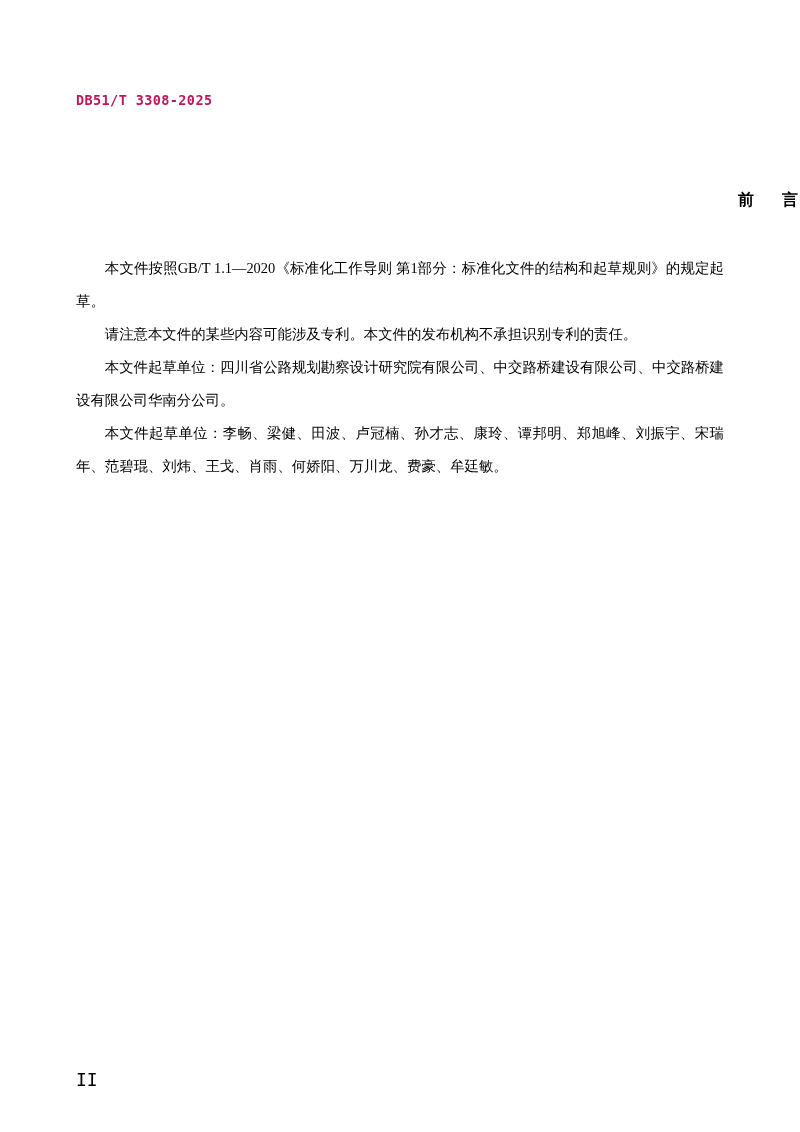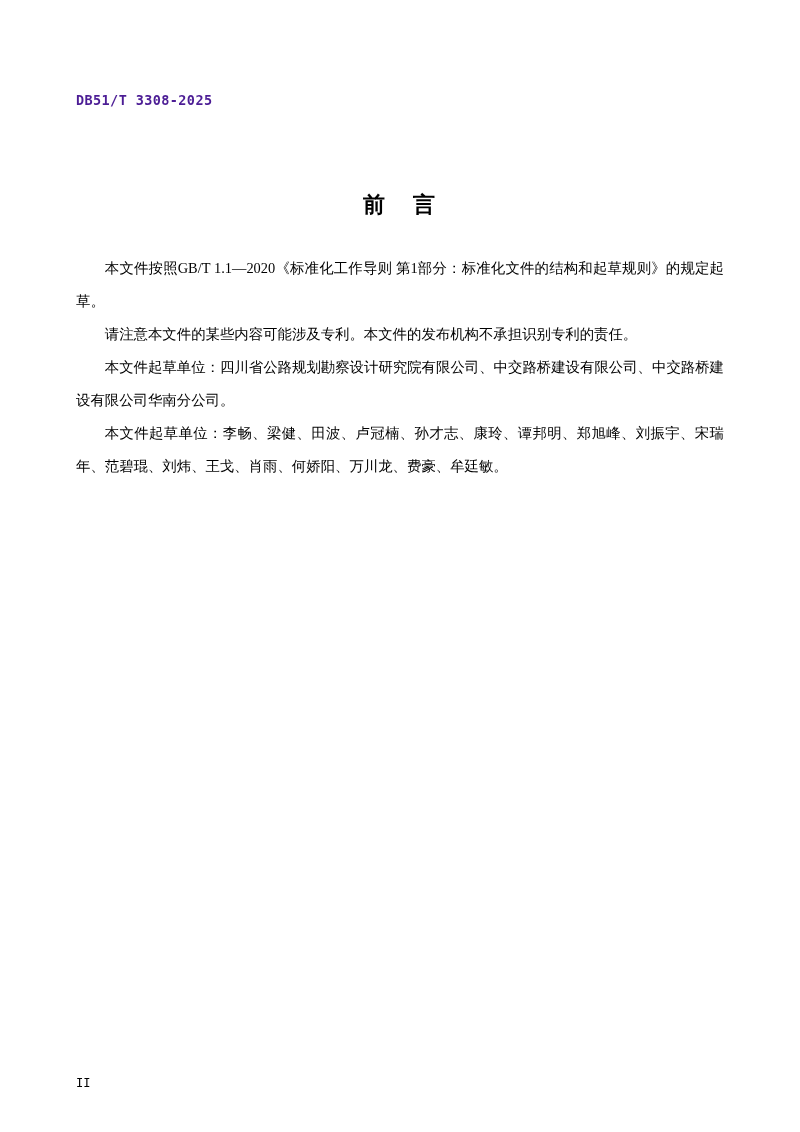--- a/index.html
+++ b/index.html
@@ -24,31 +24,31 @@
     box-sizing: border-box;
   }
   .header-code {
     position: absolute;
     top: 92px;
     left: 76px;
     font-family: "DejaVu Sans Mono", "Liberation Mono", monospace;
     font-size: 13.5px;
     font-weight: bold;
     letter-spacing: 0.4px;
-    color: #4c1d95;
+    color: #be185d;
     white-space: nowrap;
   }
   .doc-title {
     position: absolute;
     top: 190px;
     left: 0;
     width: 800px;
-    text-align: center;
+    text-align: right;
     font-family: "Liberation Serif", "DejaVu Serif", serif;
-    font-size: 22px;
+    font-size: 16px;
     font-weight: bold;
     letter-spacing: 2px;
   }
   .doc-title .gap {
     display: inline-block;
     width: 26px;
   }
   .body-block {
     position: absolute;
     top: 252px;
@@ -62,21 +62,21 @@
     text-justify: inter-ideograph;
     margin: 0 0 0 0;
     text-indent: 2em;
     font-family: "Liberation Serif", "DejaVu Serif", serif;
   }
   .page-number {
     position: absolute;
     bottom: 42px;
     left: 76px;
     font-family: "DejaVu Sans Mono", "Liberation Mono", monospace;
-    font-size: 12px;
+    font-size: 18px;
     color: #000;
   }
 </style>
 </head>
 <body>
 
 <div class="page">
 
   <div class="header-code">DB51/T 3308-2025</div>
 

